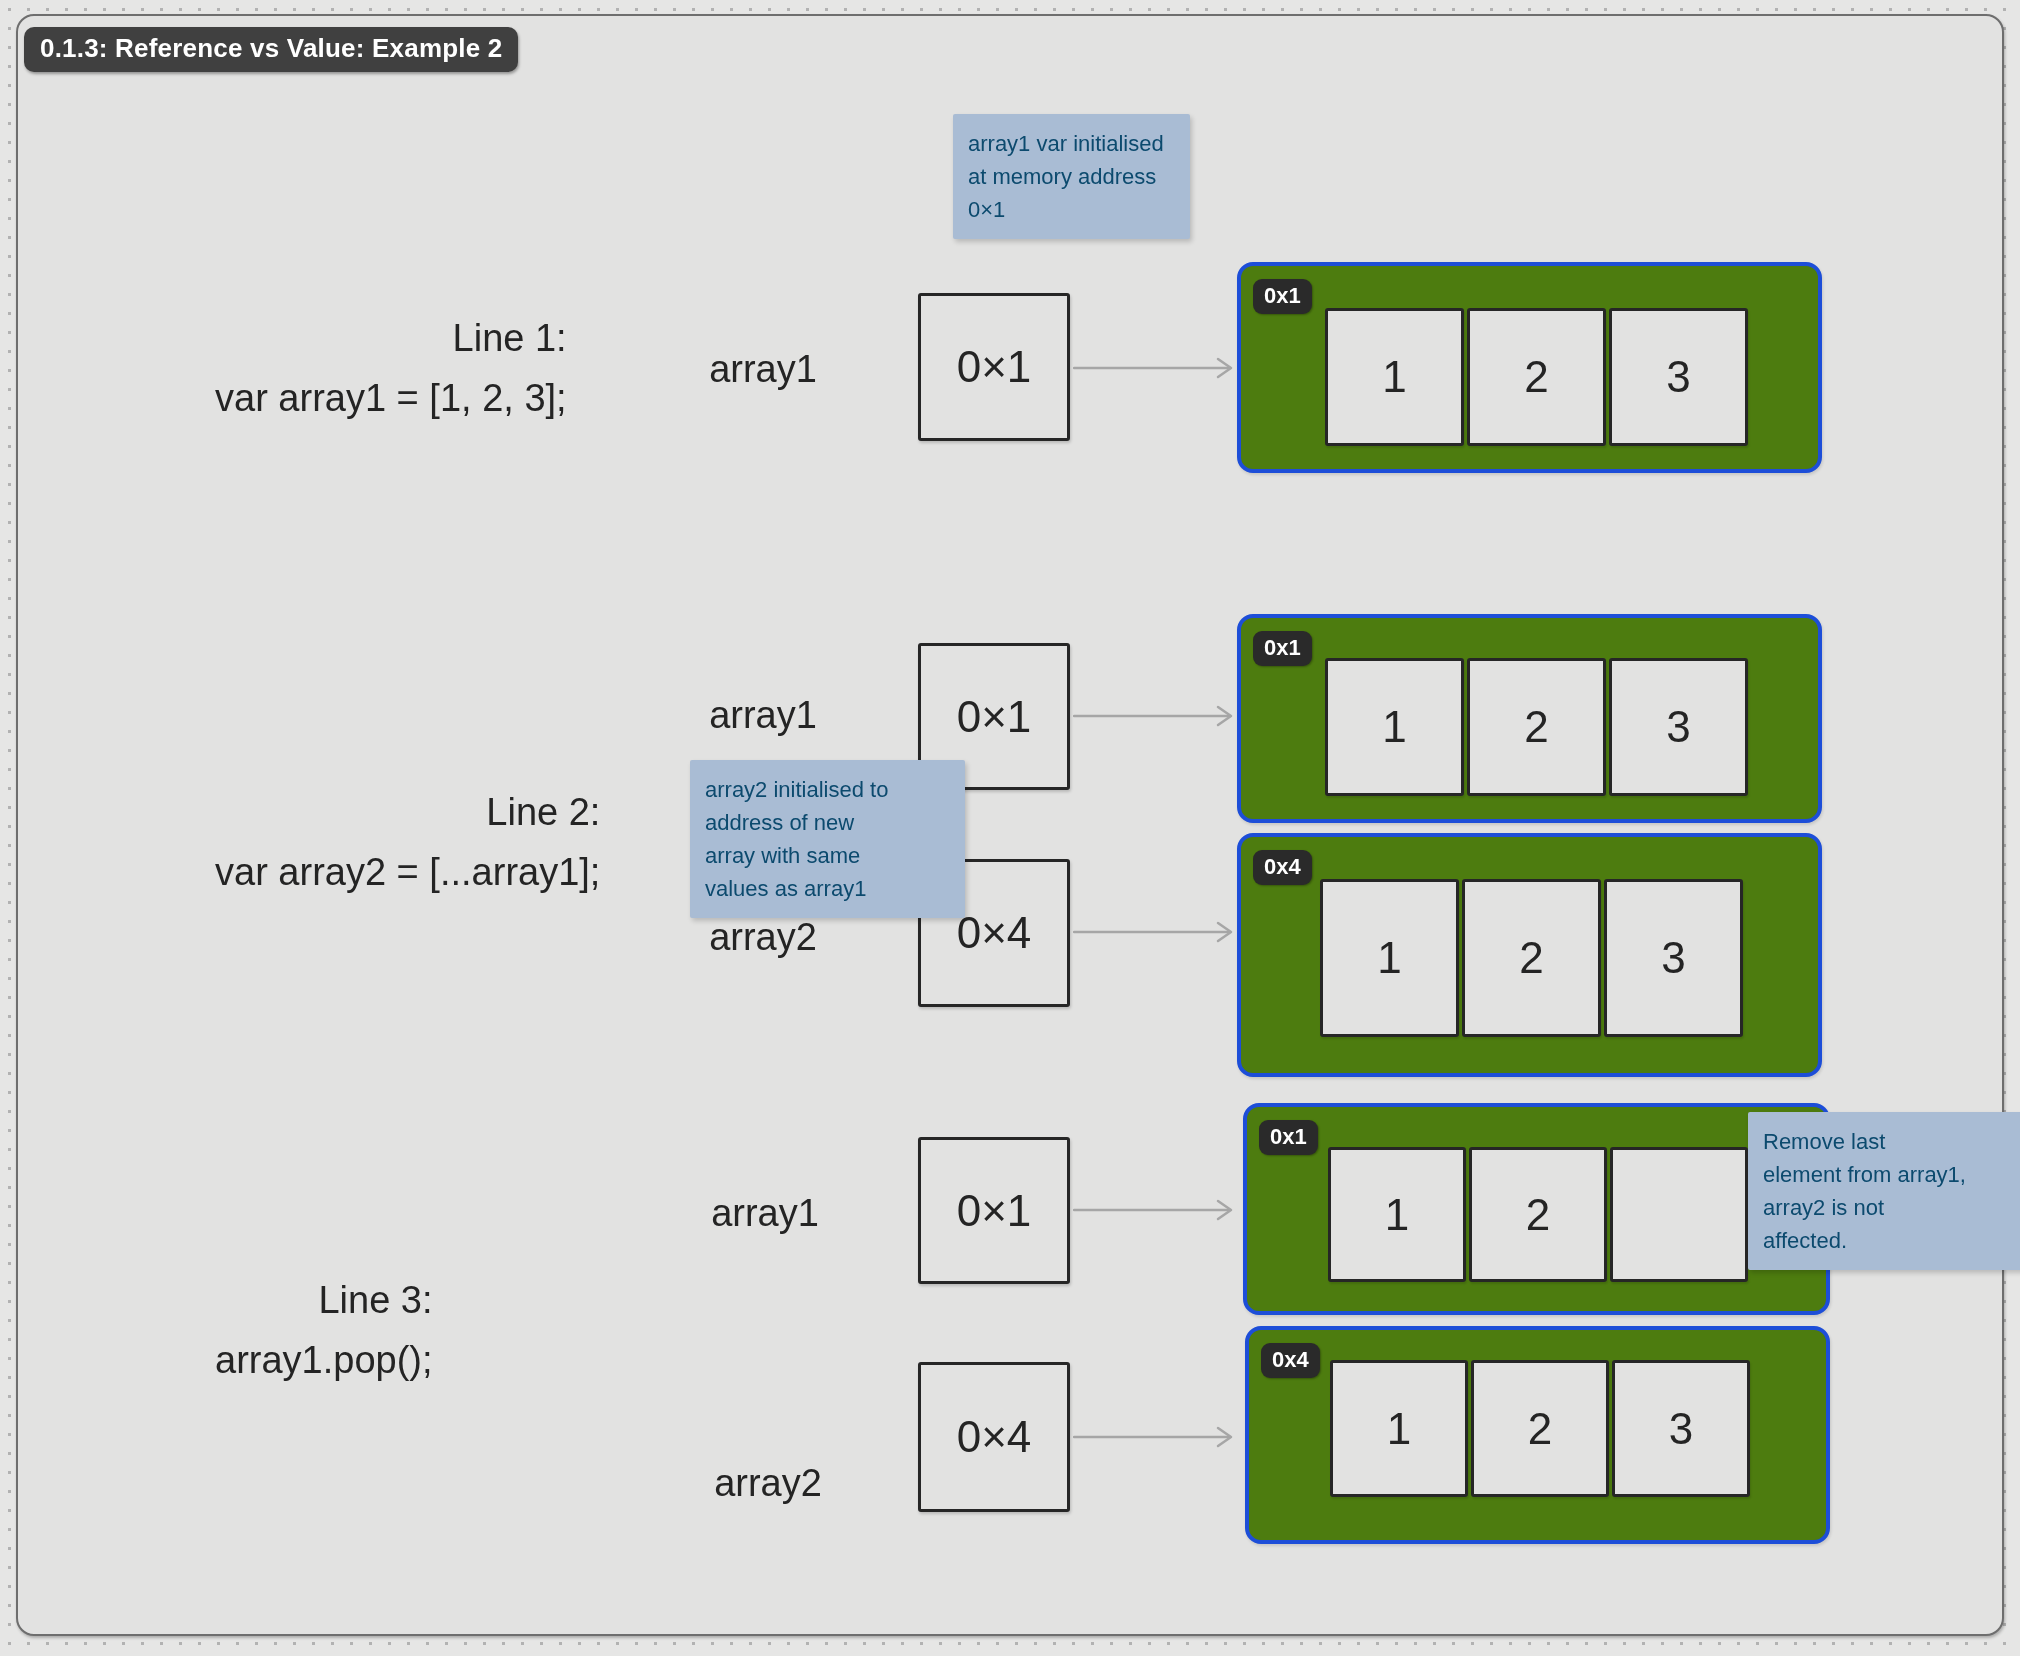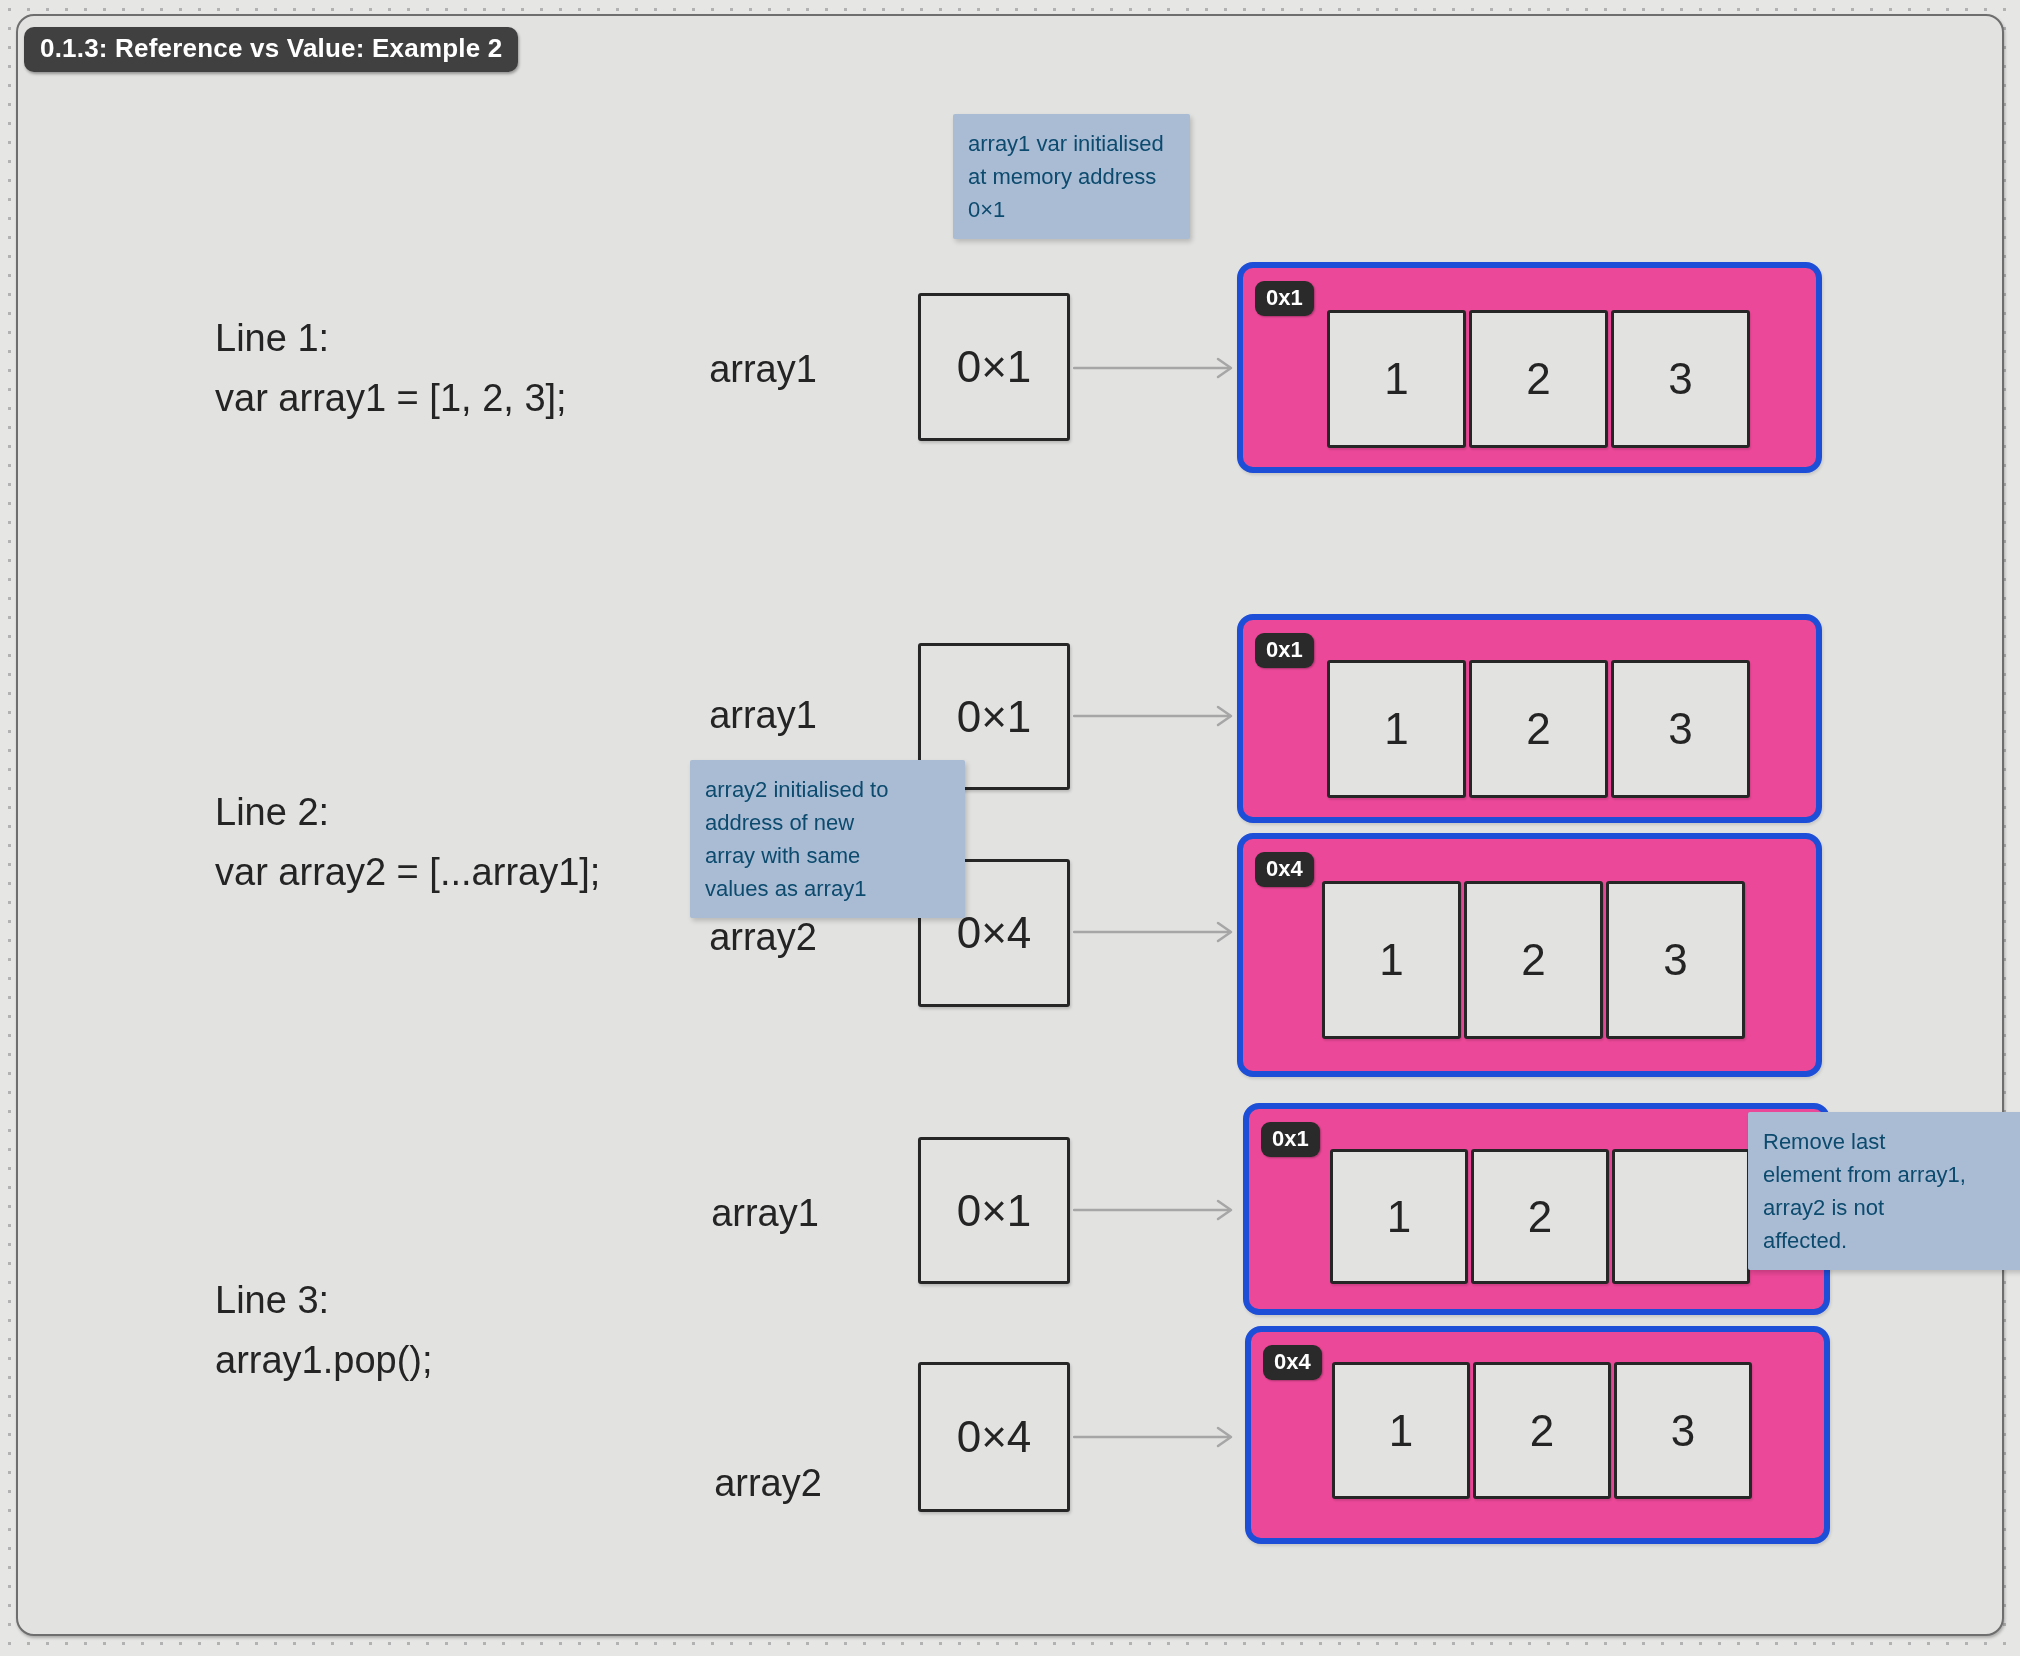--- a/index.html
+++ b/index.html
@@ -18,39 +18,39 @@
     box-shadow: 1px 2px 3px rgba(0,0,0,0.25);
   }
   .title-badge {
     position: absolute; left: 24px; top: 27px;
     background: #404040; color: #ffffff;
     font-size: 26px; font-weight: 700; letter-spacing: 0.2px;
     padding: 6px 16px 8px; border-radius: 10px;
     box-shadow: 1px 2px 3px rgba(0,0,0,0.35);
     z-index: 4;
   }
-  .code-block { position: absolute; z-index: 2; }
+  .code-block { position: absolute; z-index: 2; text-align: right; }
   .code-line { font-size: 38px; line-height: 60px; white-space: nowrap; }
   .var-label {
     position: absolute; width: 140px; text-align: center;
     font-size: 38px; line-height: 42px; z-index: 2; white-space: nowrap;
   }
   .pointer-box {
     position: absolute; border: 3px solid #262626; border-radius: 3px;
     background: #e2e2e1; display: flex; align-items: center; justify-content: center;
     font-size: 44px; z-index: 2; box-shadow: 1px 2px 3px rgba(0,0,0,0.18);
   }
   .pointer-arrow { position: absolute; z-index: 1; }
   .pointer-arrow line, .pointer-arrow polyline {
     stroke: #a6a6a6; stroke-width: 2.5; fill: none;
     stroke-linecap: round; stroke-linejoin: round;
   }
   .memory-region {
-    position: absolute; border: 6px solid #1d4ed8; border-radius: 16px;
-    background: #ec4899; z-index: 1; box-shadow: 1px 2px 3px rgba(0,0,0,0.12);
+    position: absolute; border: 4px solid #1d4ed8; border-radius: 16px;
+    background: #4d7c0f; z-index: 1; box-shadow: 1px 2px 3px rgba(0,0,0,0.12);
   }
   .memory-address-badge {
     position: absolute; left: 12px; top: 13px;
     background: #2a2a2a; color: #ffffff;
     font-size: 22px; font-weight: 700;
     padding: 4px 11px 5px; border-radius: 9px;
     box-shadow: 1px 1px 2px rgba(0,0,0,0.3);
   }
   .cells { position: absolute; display: flex; gap: 3px; }
   .array-cell {

